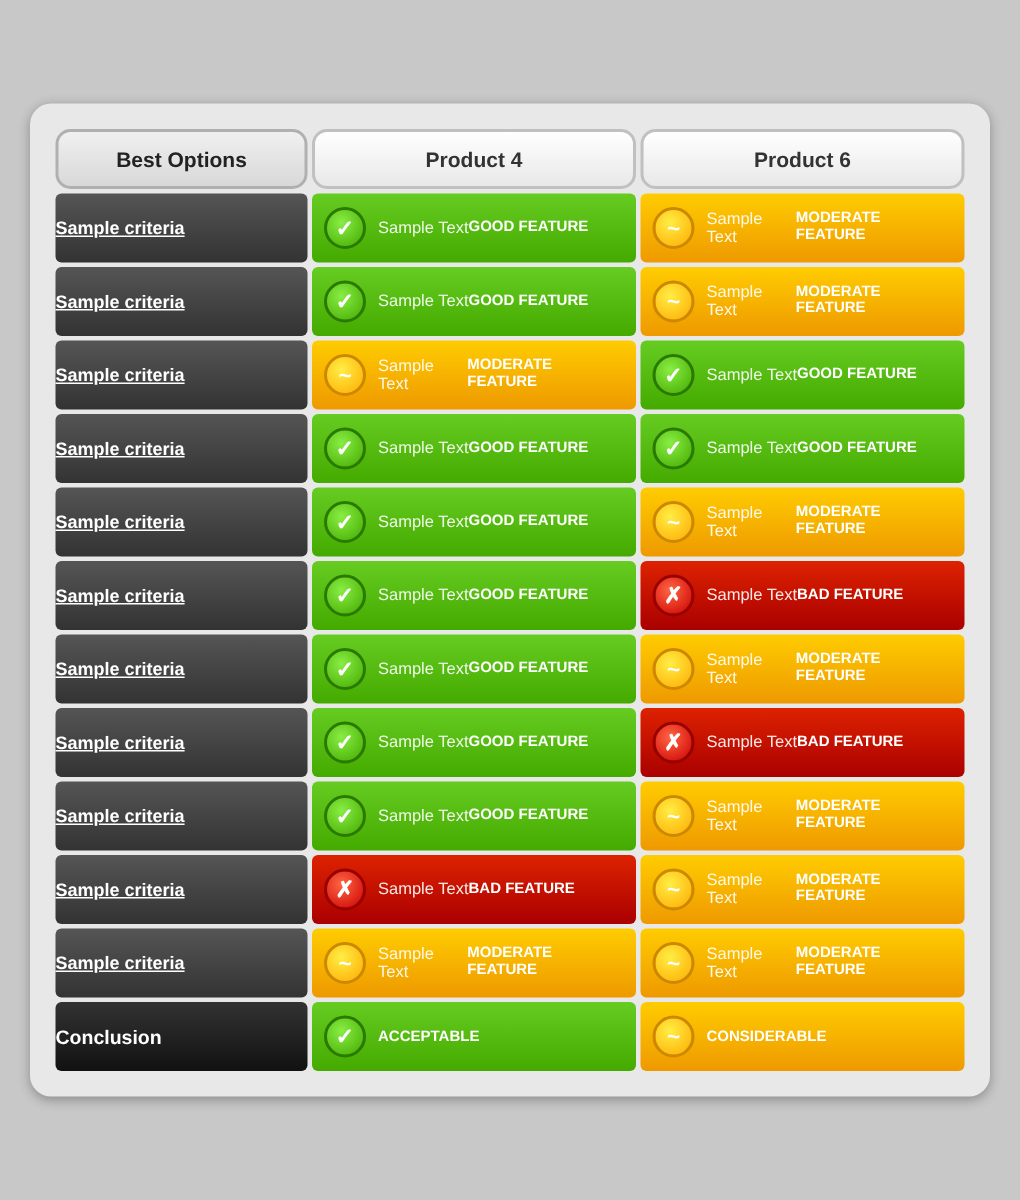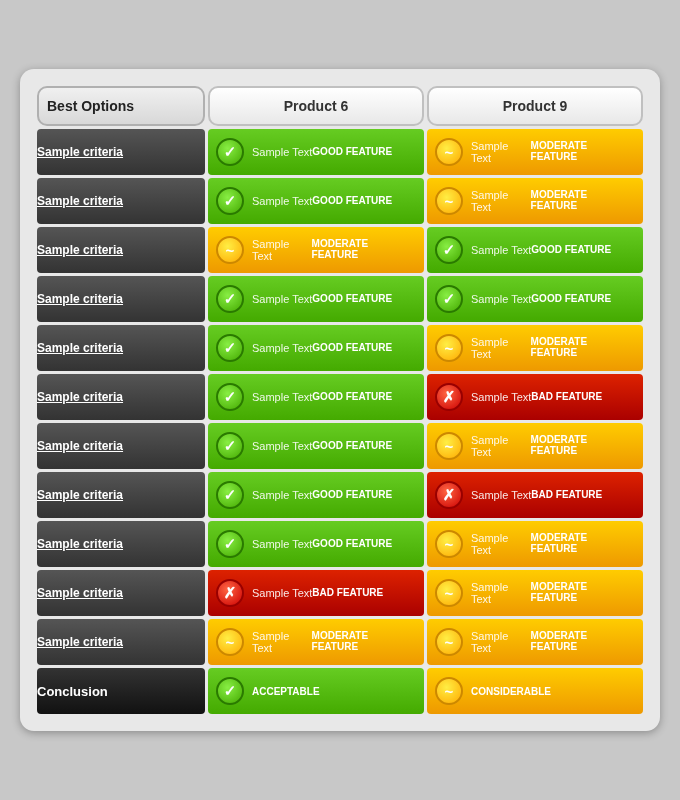--- a/index.html
+++ b/index.html
@@ -22,20 +22,21 @@
     .comparison-table {
       width: 100%;
       border-collapse: separate;
       border-spacing: 3px;
     }
     
     .header-row th {
       padding: 10px 8px;
       font-size: 14px;
       font-weight: bold;
+      text-align: center;
     }
     .th-best {
       background: linear-gradient(to bottom, #f0f0f0, #d8d8d8);
       border-radius: 10px;
       border: 2px solid #b0b0b0;
       text-align: left;
       width: 28%;
       color: #222;
     }
     .th-product {
@@ -143,24 +144,24 @@
 <body>
 
 <div class="table-wrapper">
   <table class="comparison-table">
     <thead>
       <tr class="header-row">
         <th class="th-best">
           <span>Best Options</span>
         </th>
         <th class="th-product">
-          <span>Product 6</span>
+          <span>Product 4</span>
         </th>
         <th class="th-product">
-          <span>Product 9</span>
+          <span>Product 6</span>
         </th>
       </tr>
     </thead>
     <tbody id="table-body">
     <tr class="data-row">
           <td class="criteria-cell">Sample criteria</td>
           <td class="feature-cell bg-good">
             <div class="feature-inner">
               <div class="feature-icon icon-good">✓</div>
               <div class="feature-text">

